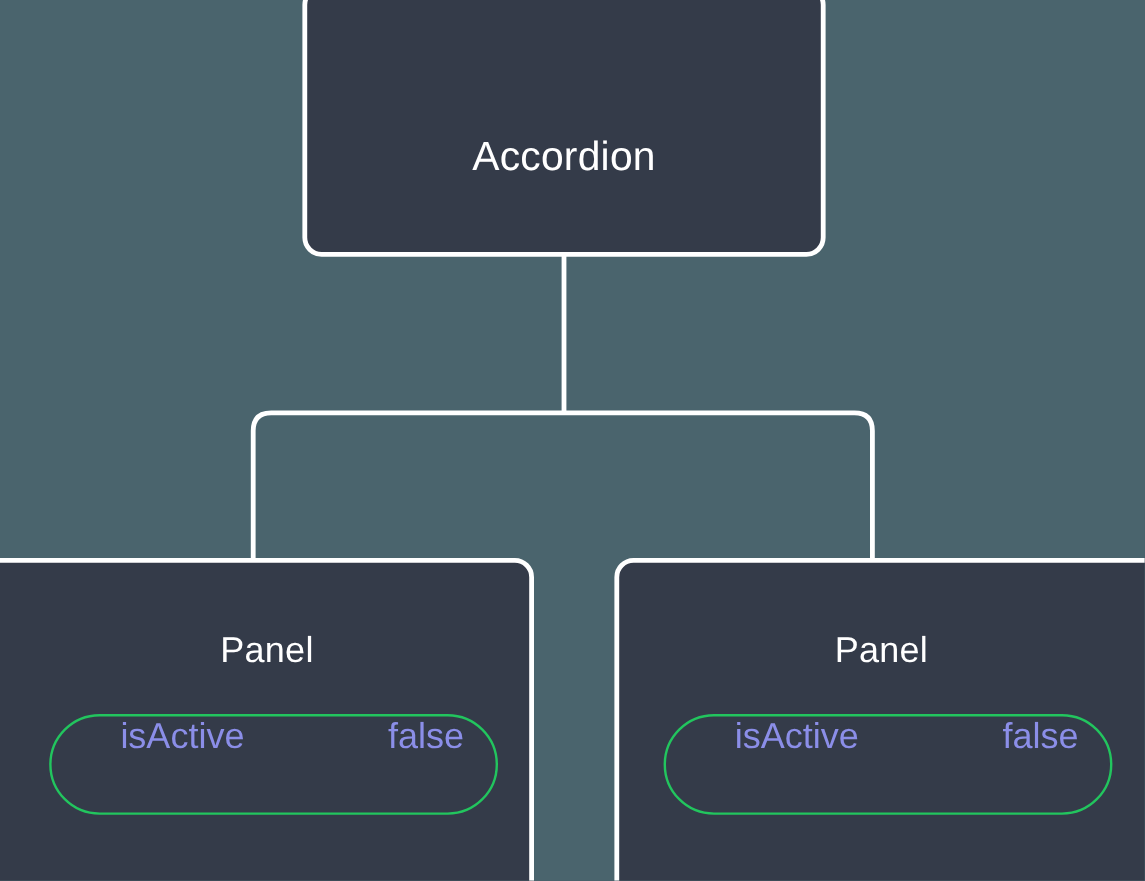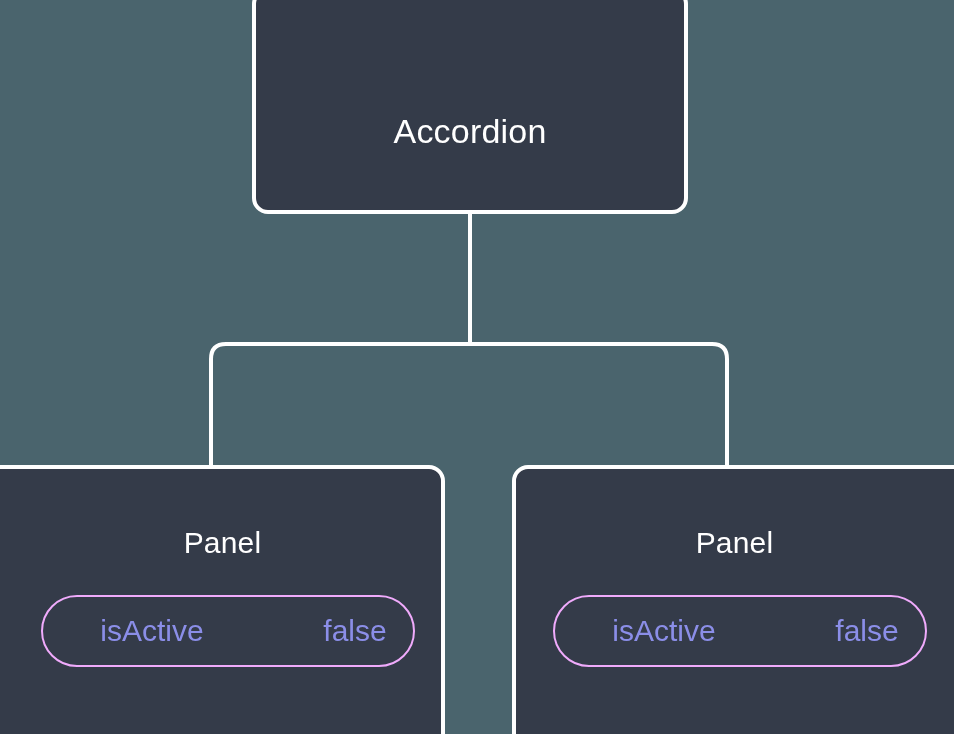--- a/index.html
+++ b/index.html
@@ -81,24 +81,24 @@
     line-height: 36px;
   }
   
   .node-panel-left .node-title { padding-left: 16px; box-sizing: border-box; }
   .node-panel-right .node-title { padding-right: 16px; box-sizing: border-box; }
 
   
   .prop-pill {
     position: absolute;
     display: flex;
-    align-items: center;
+    align-items: flex-start;
     box-sizing: border-box;
-    height: 72px;
-    border: 2px solid #f0abfc;
+    height: 84px;
+    border: 2px solid #22c55e;
     border-radius: 50px;
     overflow: hidden;
   }
   .node-panel-left .prop-pill {
     left: 53px;
     top: 126px;
     width: 374px;
   }
   .node-panel-right .prop-pill {
     left: 37px;

